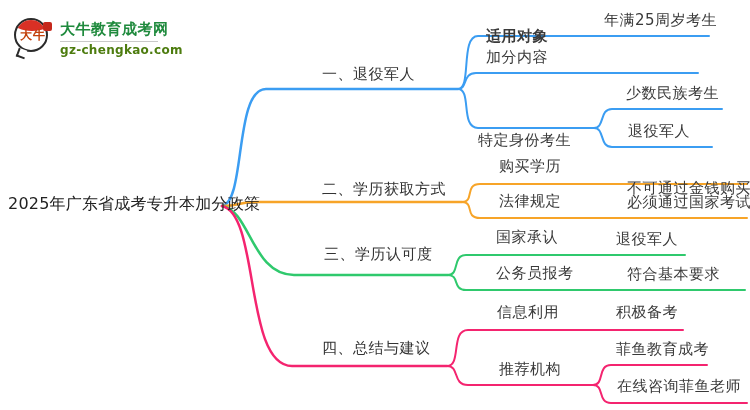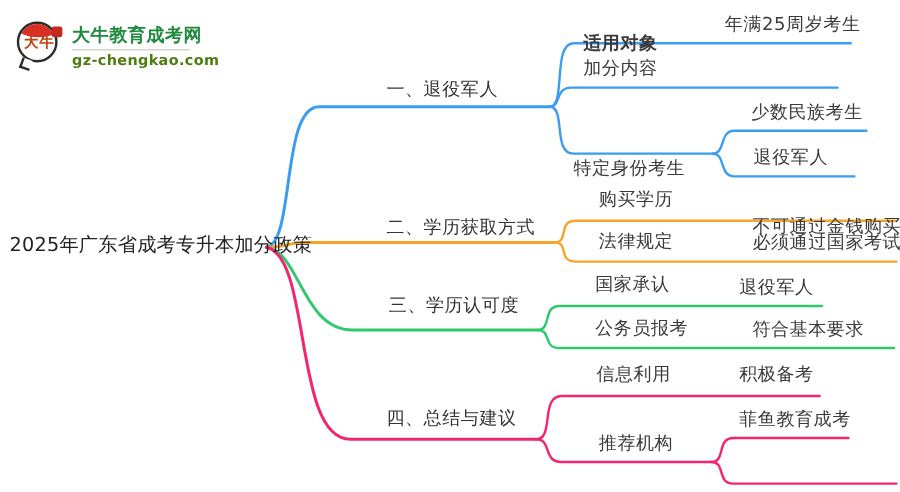--- a/index.html
+++ b/index.html
@@ -101,19 +101,20 @@
   <div class="lbl" style="left:627px;top:154px;margin-top:26px;">不可通过金钱购买</div>
   <div class="lbl" style="left:499px;top:193px;">法律规定</div>
   <div class="lbl branch-lbl" style="left:324px;top:246px;">三、学历认可度</div>
 
   <div class="lbl" style="left:627px;top:194px;">必须通过国家考试</div>
   <div class="lbl" style="left:496px;top:229px;">国家承认</div>
   <div class="lbl" style="left:616px;top:231px;">退役军人</div>
   <div class="lbl" style="left:496px;top:265px;">公务员报考</div>
   <div class="lbl" style="left:627px;top:266px;">符合基本要求</div>
 
-  <div class="lbl branch-lbl" style="left:322px;top:340px;">四、总结与建议</div>
+  <div class="lbl branch-lbl" style="left:322px;top:340px;font-family:Liberation Serif, serif;">四、总结与建议</div>
   <div class="lbl" style="left:497px;top:304px;">信息利用</div>
   <div class="lbl" style="left:616px;top:304px;">积极备考</div>
   <div class="lbl" style="left:499px;top:361px;">推荐机构</div>
   <div class="lbl" style="left:616px;top:341px;">菲鱼教育成考</div>
+  <div class="lbl" style="left:617px;top:378px;">在线咨询菲鱼老师</div>
 
 </div>
 
 </body></html>

